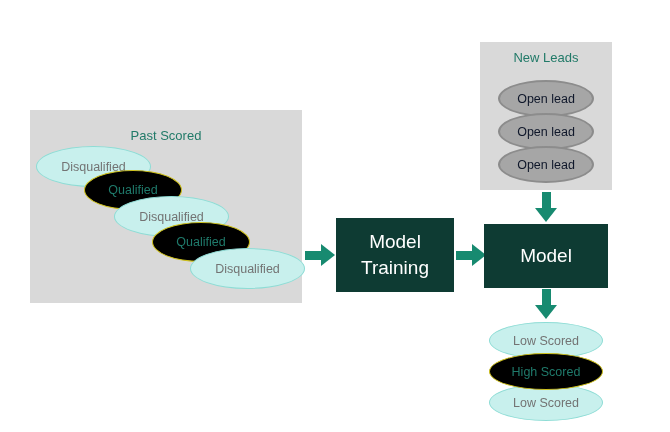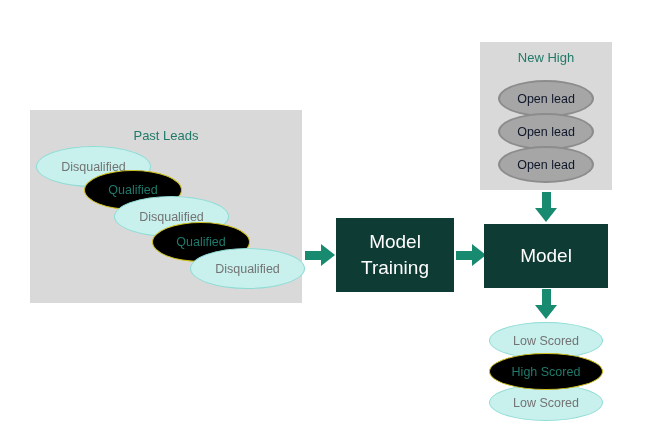--- a/index.html
+++ b/index.html
@@ -97,21 +97,21 @@
     border-left: 11px solid transparent;
     border-right: 11px solid transparent;
   }
 </style>
 </head>
 <body>
 
 <div class="stage">
 
   <div class="panel" style="left:30px; top:110px; width:272px; height:193px;">
-    <div class="panel-title" style="top:18px;">Past Leads</div>
+    <div class="panel-title" style="top:18px;">Past Scored</div>
   </div>
 
   <div class="ellipse cyan" style="left:36px; top:146px; width:115px; height:41px;">Disqualified</div>
   <div class="ellipse yellow" style="left:84px; top:170px; width:98px; height:40px;">Qualified</div>
   <div class="ellipse cyan" style="left:114px; top:196px; width:115px; height:41px;">Disqualified</div>
   <div class="ellipse yellow" style="left:152px; top:222px; width:98px; height:40px;">Qualified</div>
   <div class="ellipse cyan" style="left:190px; top:248px; width:115px; height:41px;">Disqualified</div>
 
   <div class="arrow-right" style="left:305px; top:244px;">
     <div class="shaft"></div>
@@ -125,21 +125,21 @@
   <div class="arrow-right" style="left:456px; top:244px;">
     <div class="shaft"></div>
     <div class="head"></div>
   </div>
 
   <div class="dark-box" style="left:484px; top:224px; width:124px; height:64px;">
     <span>Model</span>
   </div>
 
   <div class="panel" style="left:480px; top:42px; width:132px; height:148px;">
-    <div class="panel-title" style="top:8px;">New High</div>
+    <div class="panel-title" style="top:8px;">New Leads</div>
   </div>
 
   <div class="ellipse gray" style="left:498px; top:80px; width:96px; height:37px;">Open lead</div>
   <div class="ellipse gray" style="left:498px; top:113px; width:96px; height:37px;">Open lead</div>
   <div class="ellipse gray" style="left:498px; top:146px; width:96px; height:37px;">Open lead</div>
 
   <div class="arrow-down" style="left:535px; top:192px;">
     <div class="shaft"></div>
     <div class="head"></div>
   </div>

